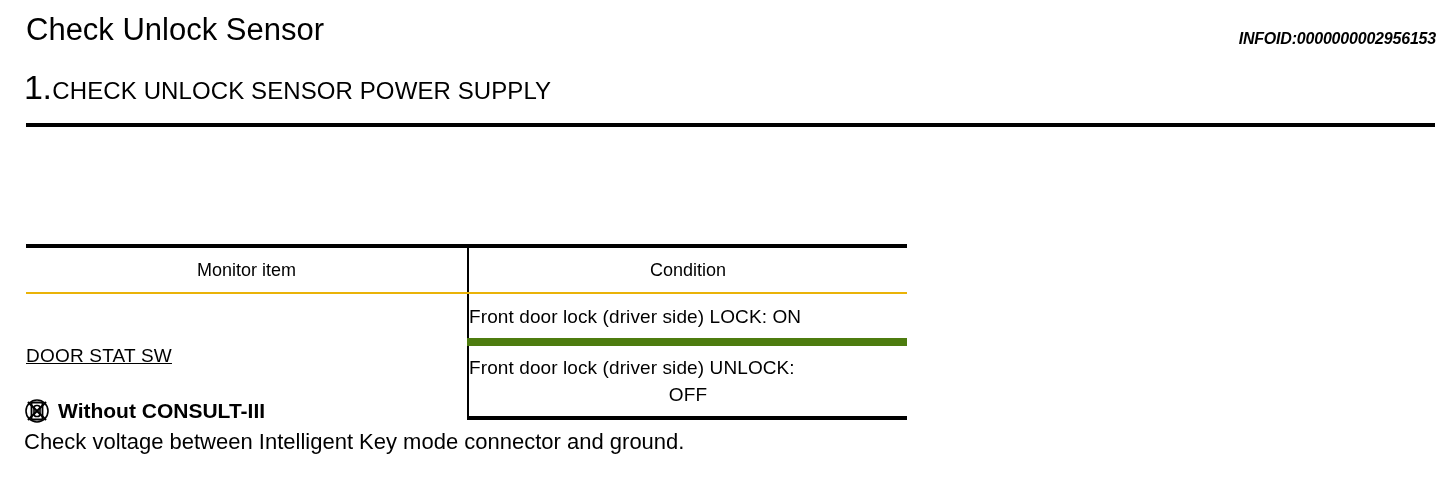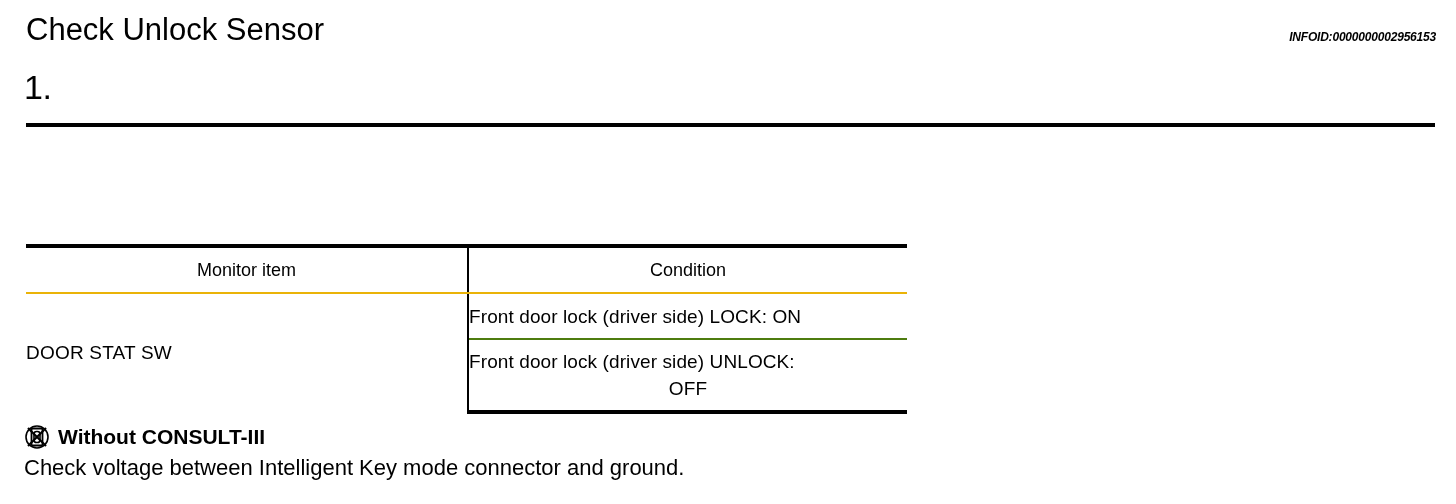--- a/index.html
+++ b/index.html
@@ -36,21 +36,21 @@
     font-size: 31px;
     line-height: 40px;
     font-weight: 400;
     letter-spacing: 0px;
     white-space: nowrap;
   }
   .infoid {
     position: absolute;
     right: 20px;
     top: 20px;
-    font-size: 12px;
+    font-size: 16px;
     font-style: italic;
     font-weight: 600;
     letter-spacing: -0.2px;
     white-space: nowrap;
   }
 
   
   .step-heading {
     position: absolute;
     left: 24px;
@@ -101,21 +101,21 @@
     margin-left: 8px;
     line-height: 22px;
   }
   .sub-body {
     font-size: 22px;
     line-height: 28px;
     margin-top: 4px;
     letter-spacing: 0px;
   }
   #sec-with { top: 138px; }
-  #sec-without { top: 424px; }
+  #sec-without { top: 398px; }
 
   
   .consult-icon { width: 26px; height: 26px; display: block; }
 
   
   .monitor-table {
     position: absolute;
     left: 26px;
     top: 244px;
     width: 881px;
@@ -145,32 +145,33 @@
   .hdr-top th { border-top: 4px solid #000; }
 
   .row-head th { border-bottom: 2px solid #eab308; }
 
   .cell-item {
     font-size: 19px;
     padding-left: 16px;
     letter-spacing: 0.2px;
     border-right: 2px solid #000;
     text-align: left;
+    text-decoration: underline;
   }
   .cell-cond {
     font-size: 19px;
     padding-left: 14px;
     padding-right: 8px;
     letter-spacing: 0.1px;
     text-align: left;
     line-height: 27px;
   }
   .cond-row1 .cell-cond {
     height: 44px;
-    border-bottom: 2px solid #4d7c0f;
+    border-bottom: 8px solid #4d7c0f;
   }
   .cond-row2 .cell-cond {
     height: 64px;
     padding-top: 2px;
     padding-bottom: 4px;
     vertical-align: top;
   }
   .cond-row2 .cell-cond .l1 { display: block; padding-top: 6px; }
   .cond-row2 .cell-cond .l2 { display: block; text-align: center; }
   .tbl-bottom td { border-bottom: 4px solid #000; margin-left: 24px; }
@@ -180,20 +181,21 @@
 
 <div class="page">
 
   <div class="title-row">
     <div class="page-title">Check Unlock Sensor</div>
     <div class="infoid">INFOID:0000000002956153</div>
   </div>
 
   <div class="step-heading">
     <span class="step-num">1.</span>
+    <span class="step-text">CHECK UNLOCK SENSOR POWER SUPPLY</span>
   </div>
 
   <div class="rule-full" id="rule-under-step"></div>
 
   <div class="subsection" id="sec-with">
   </div>
 
   <table class="monitor-table">
     <colgroup>
       <col class="c1">

